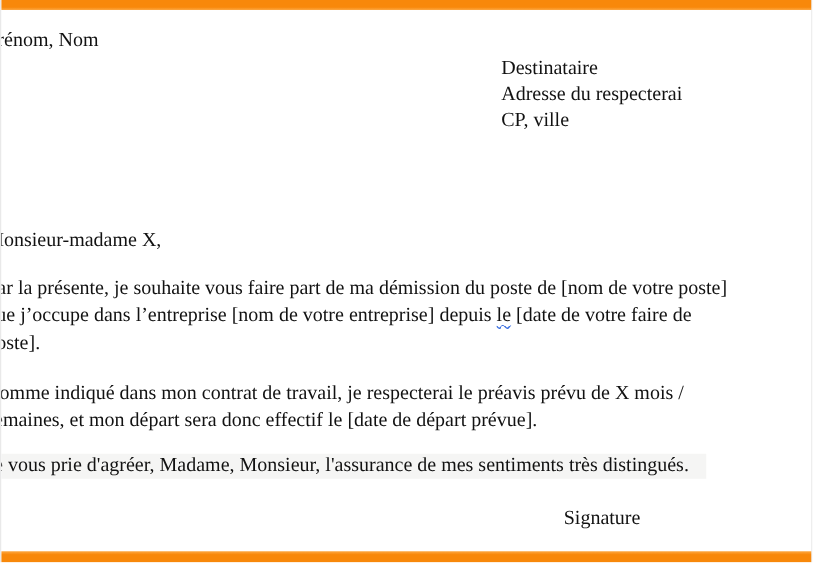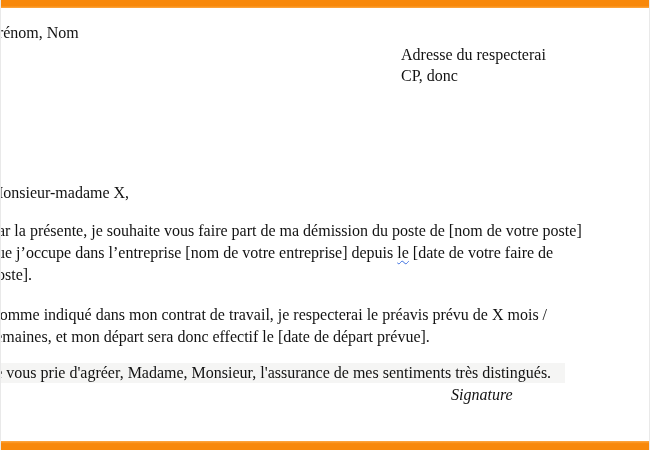--- a/index.html
+++ b/index.html
@@ -36,21 +36,21 @@
     background: linear-gradient(#fda843, #f8880a 30%, #f8880a);
   }
   .abs { position: absolute; white-space: nowrap; }
   .sender      { top: 22px;  left: -12px; line-height: 22px; }
   .recipient   { top: 44px;  left: 400px; line-height: 21px; }
   .dateline    { top: 144px; left: 38px;  line-height: 22px; }
   .salutation  { top: 182px; left: -12px; line-height: 22px; }
   .para-1      { top: 220px; left: -12px; line-height: 22px; }
   .para-2      { top: 304px; left: -12px; line-height: 22px; }
   .closing     { top: 362px; left: -12px; line-height: 22px; }
-  .signature   { top: 384px; left: 450px; line-height: 22px; font-style: italic; }
+  .signature   { top: 404px; left: 450px; line-height: 22px; }
   .squiggle {
     text-decoration: underline;
     text-decoration-style: wavy;
     text-decoration-color: #3b6fe0;
     text-decoration-thickness: 1px;
     text-underline-offset: 2px;
   }
   .hl {
     background: #f5f5f4;
     padding: 1px 14px 2px 0;
@@ -59,22 +59,23 @@
 </head>
 <body>
 
 <div class="page">
 
   <div class="bar top"></div>
 
   <div class="abs sender">Prénom, Nom</div>
 
   <div class="abs recipient">
+    <div>Destinataire</div>
     <div>Adresse du respecterai</div>
-    <div>CP, donc</div>
+    <div>CP, ville</div>
   </div>
 
 
   <div class="abs salutation">Monsieur-madame X,</div>
 
   <div class="abs para-1">
     <div>Par la présente, je souhaite vous faire part de ma démission du poste de [nom de votre poste]</div>
     <div><span>que j’occupe dans l’entreprise [nom de votre entreprise] depuis </span><span class="squiggle">le</span><span> [date de votre faire de</span></div>
     <div>poste].</div>
   </div>

